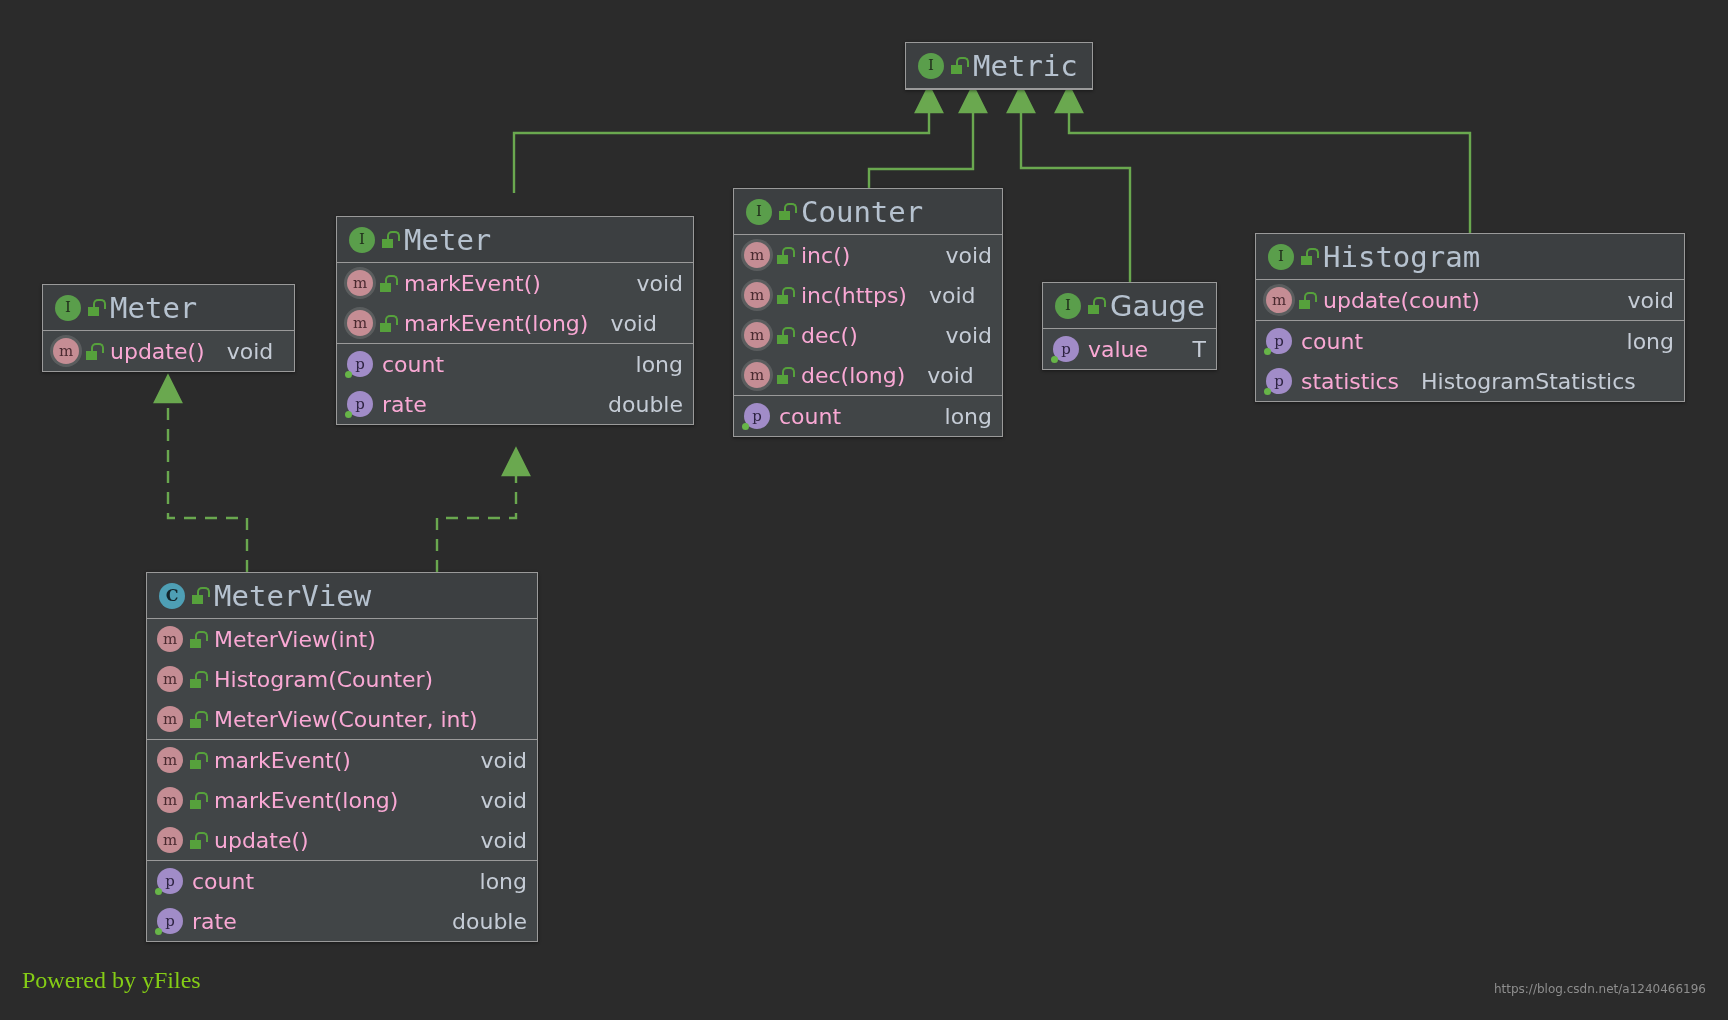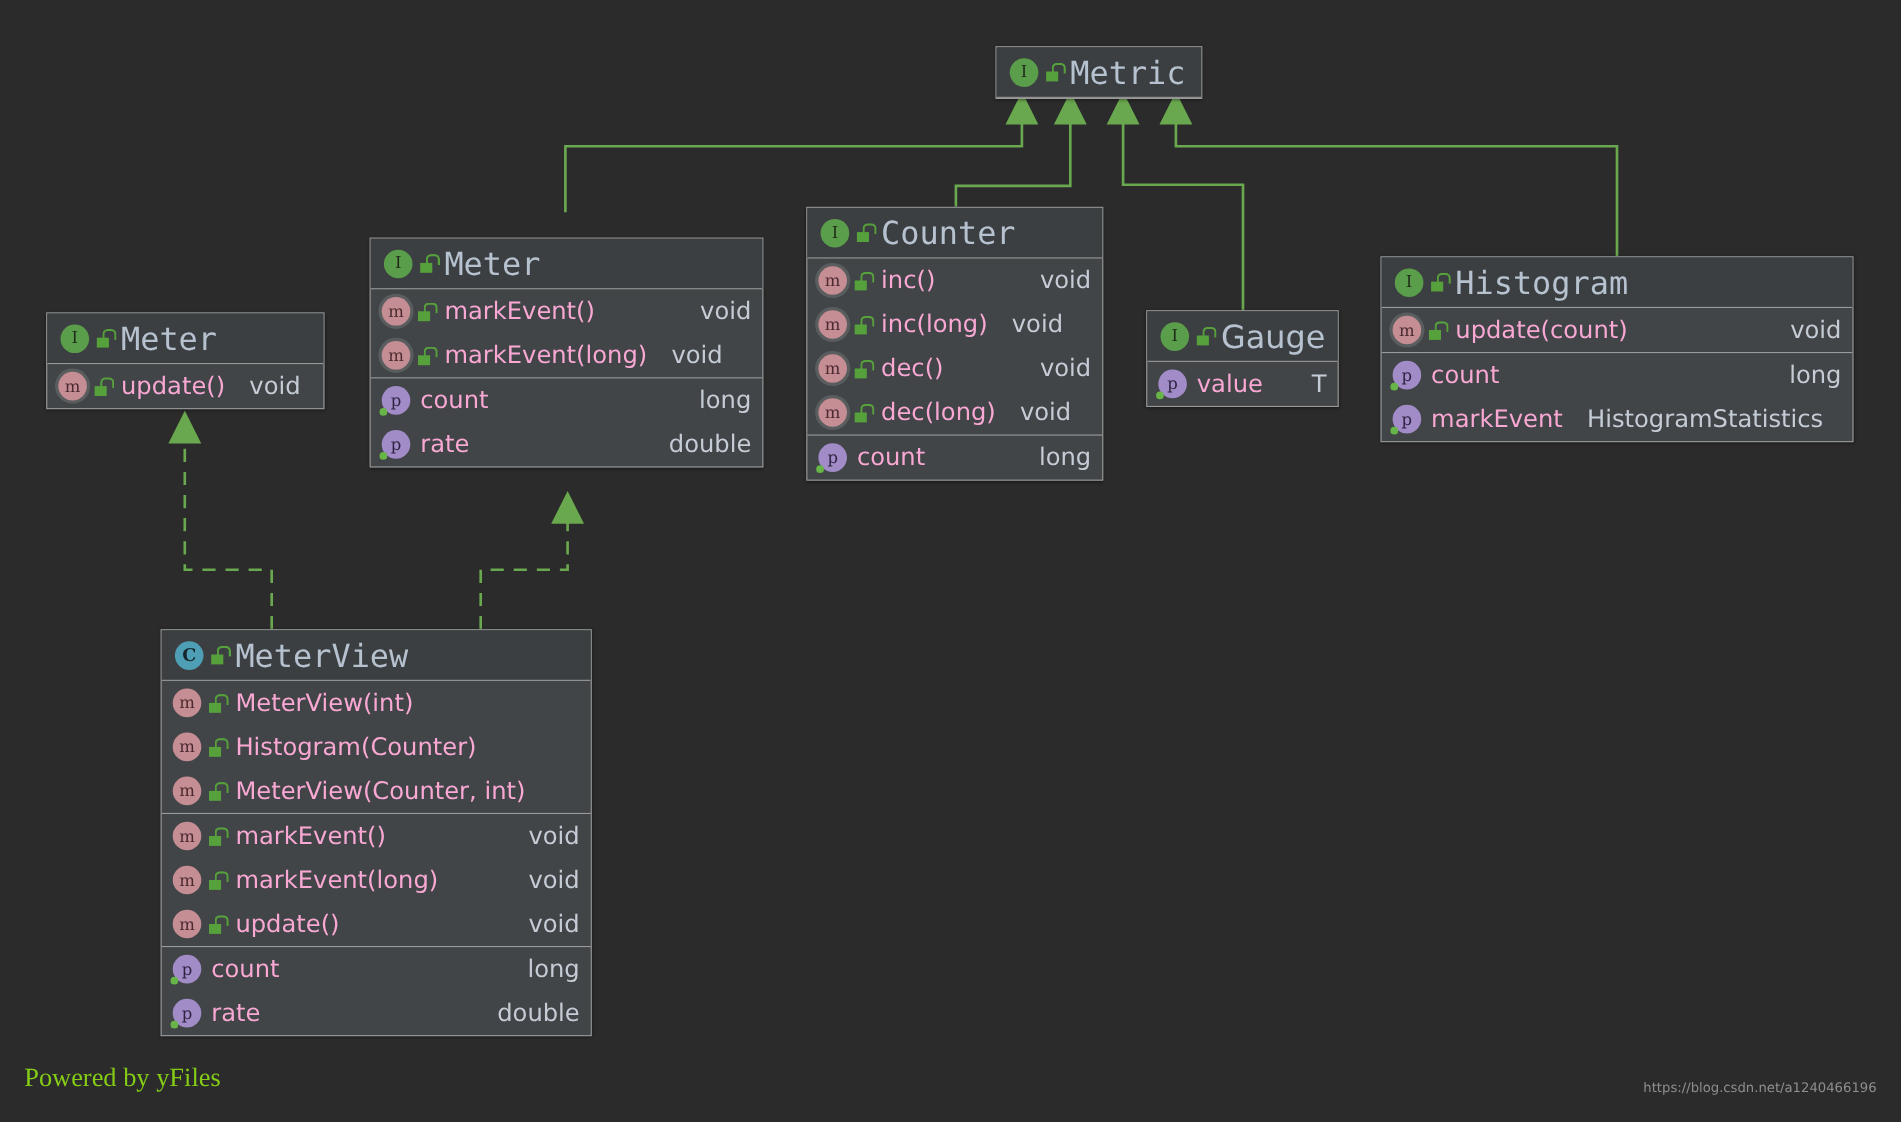--- a/index.html
+++ b/index.html
@@ -216,21 +216,21 @@
           </span>
         <span class="row-name">inc()</span>
         <span class="row-type">void</span>
       </div>
       <div class="uml-row">
         <span class="ic ic-method abstract">m</span>
         <span class="lock">
             <i></i>
             <b></b>
           </span>
-        <span class="row-name">inc(long)</span>
+        <span class="row-name">inc(https)</span>
         <span class="row-type tight">void</span>
       </div>
       <div class="uml-row">
         <span class="ic ic-method abstract">m</span>
         <span class="lock">
             <i></i>
             <b></b>
           </span>
         <span class="row-name">dec()</span>
         <span class="row-type">void</span>
@@ -293,21 +293,21 @@
       </div>
     </div>
     <div class="uml-section">
       <div class="uml-row">
         <span class="ic ic-prop">p</span>
         <span class="row-name" style="margin-left:9px">count</span>
         <span class="row-type">long</span>
       </div>
       <div class="uml-row">
         <span class="ic ic-prop">p</span>
-        <span class="row-name" style="margin-left:9px">markEvent</span>
+        <span class="row-name" style="margin-left:9px">statistics</span>
         <span class="row-type tight">HistogramStatistics</span>
       </div>
     </div>
   </div>
 
   <div class="uml-box" style="left:42px;top:284px;width:253px;">
     <div class="uml-header">
       <span class="ic ic-iface">I</span>
       <span class="lock">
           <i></i>

